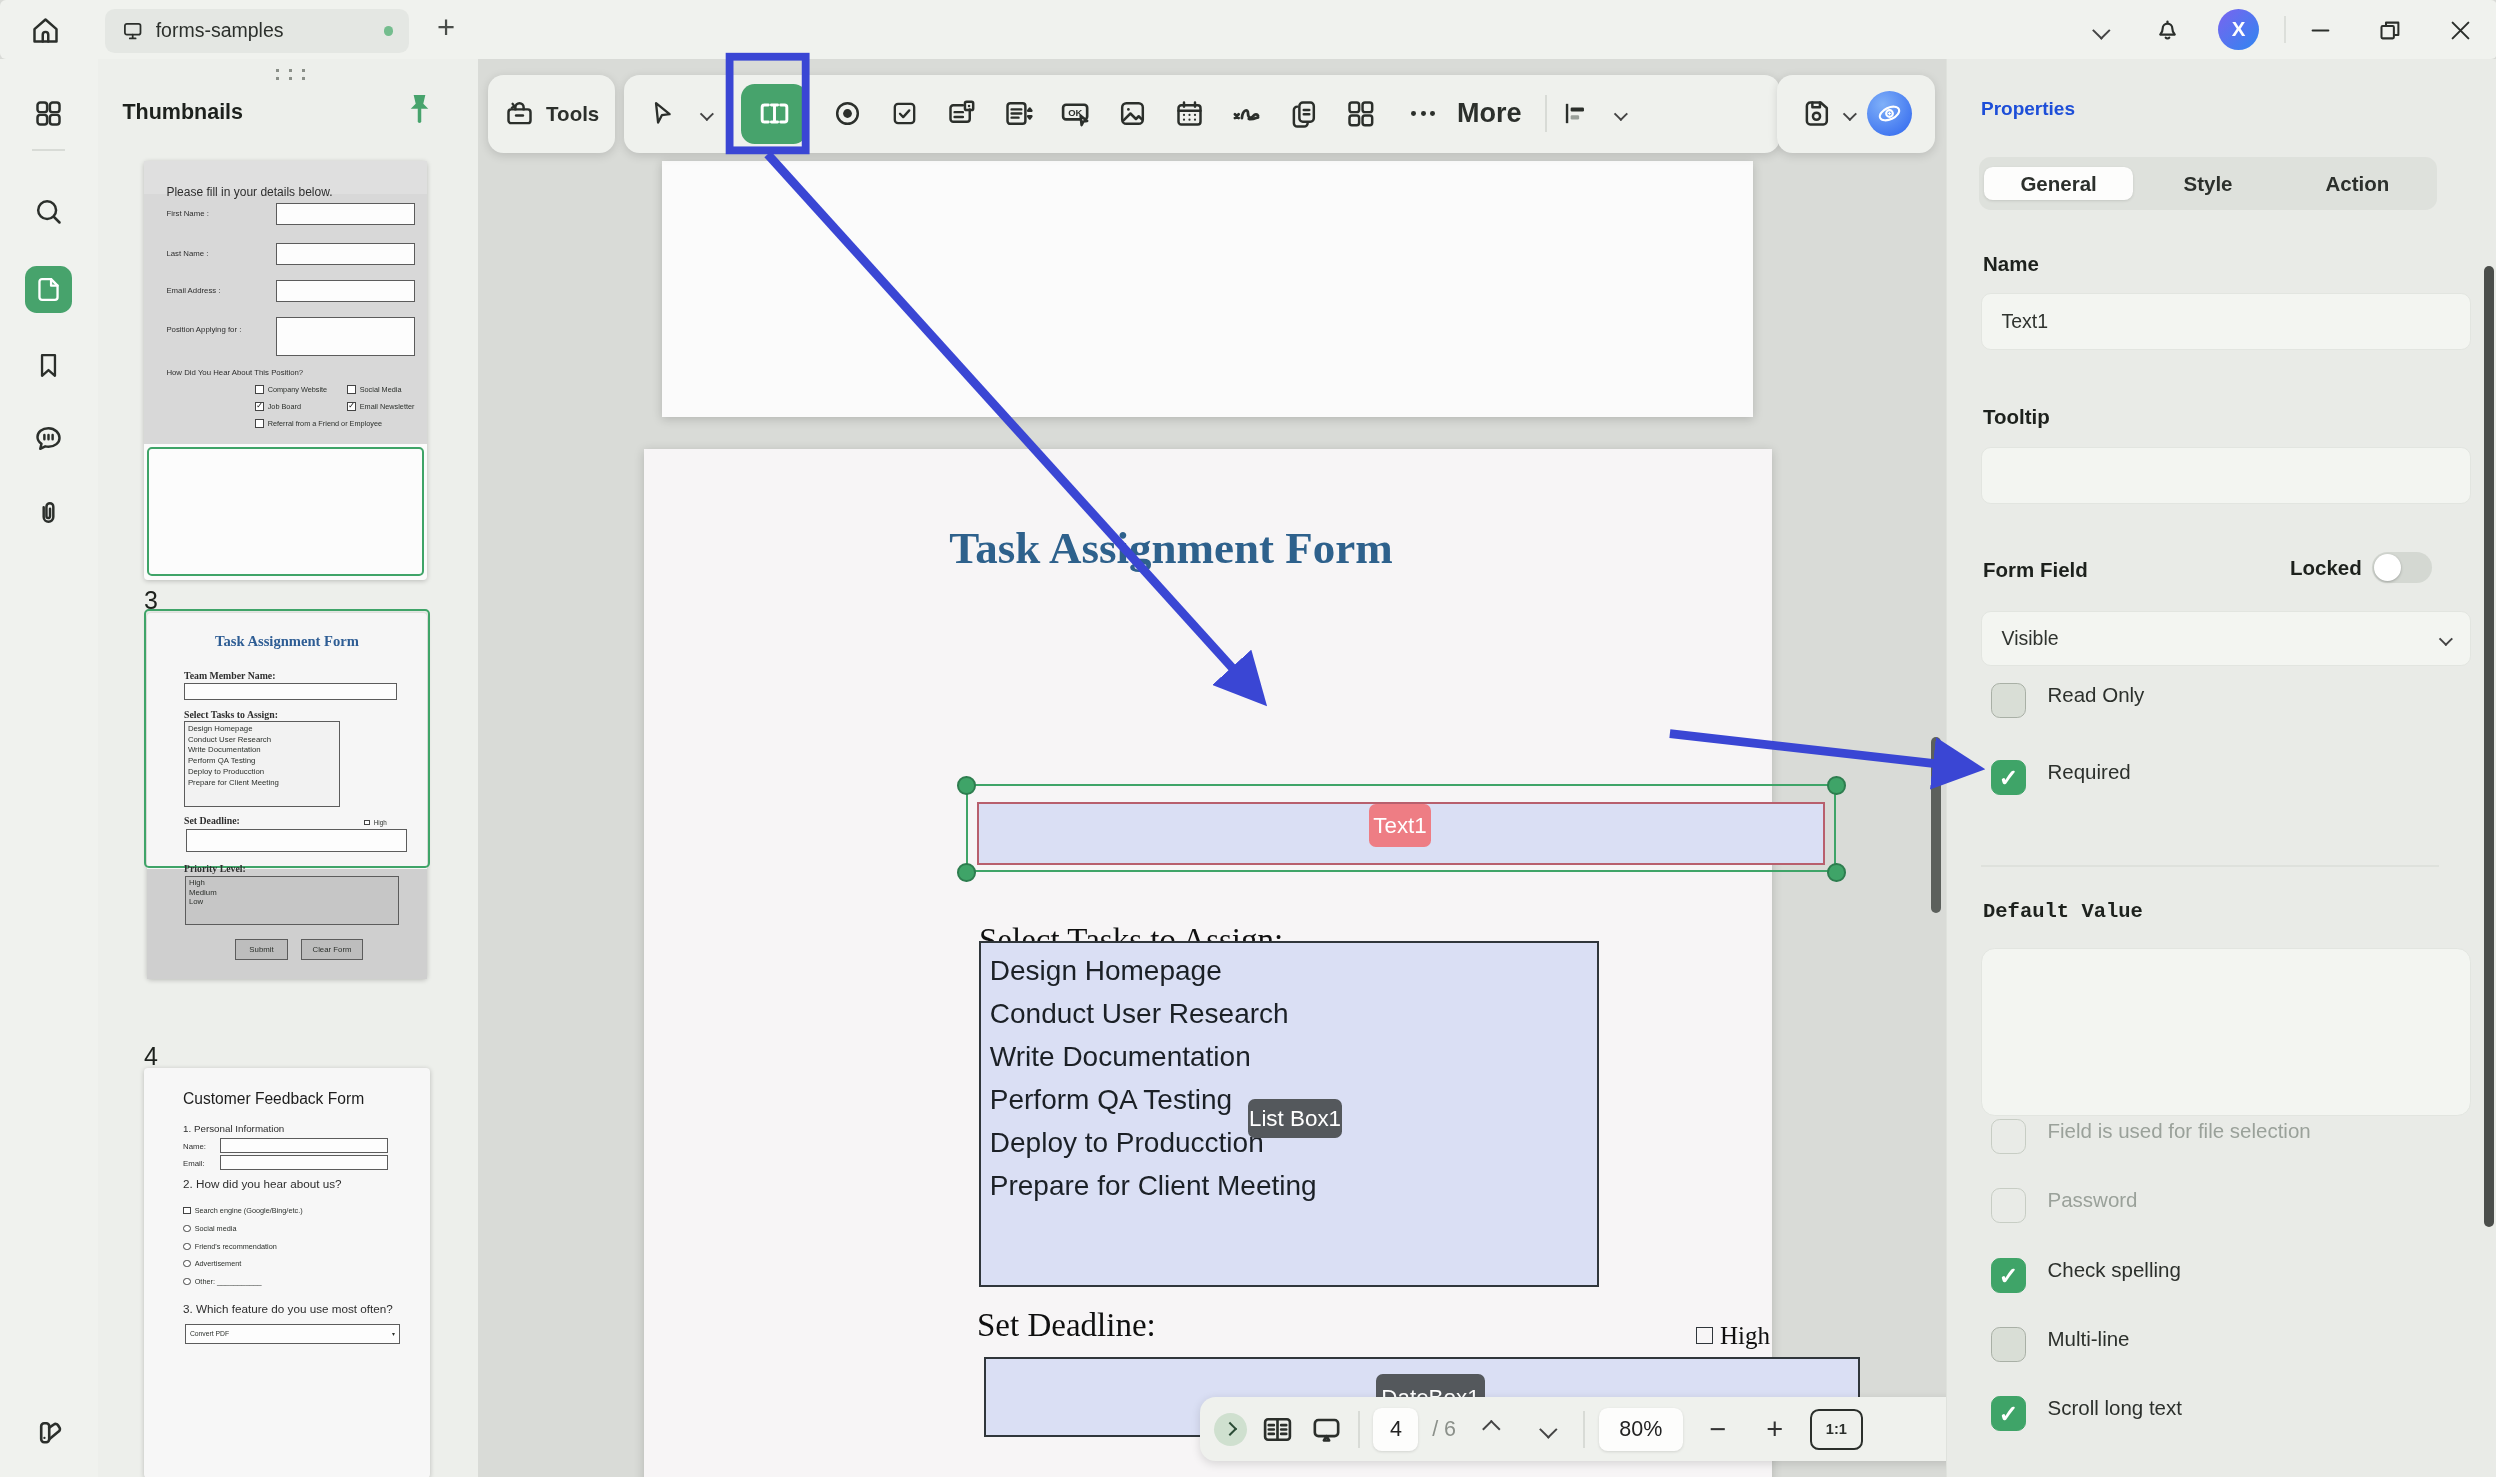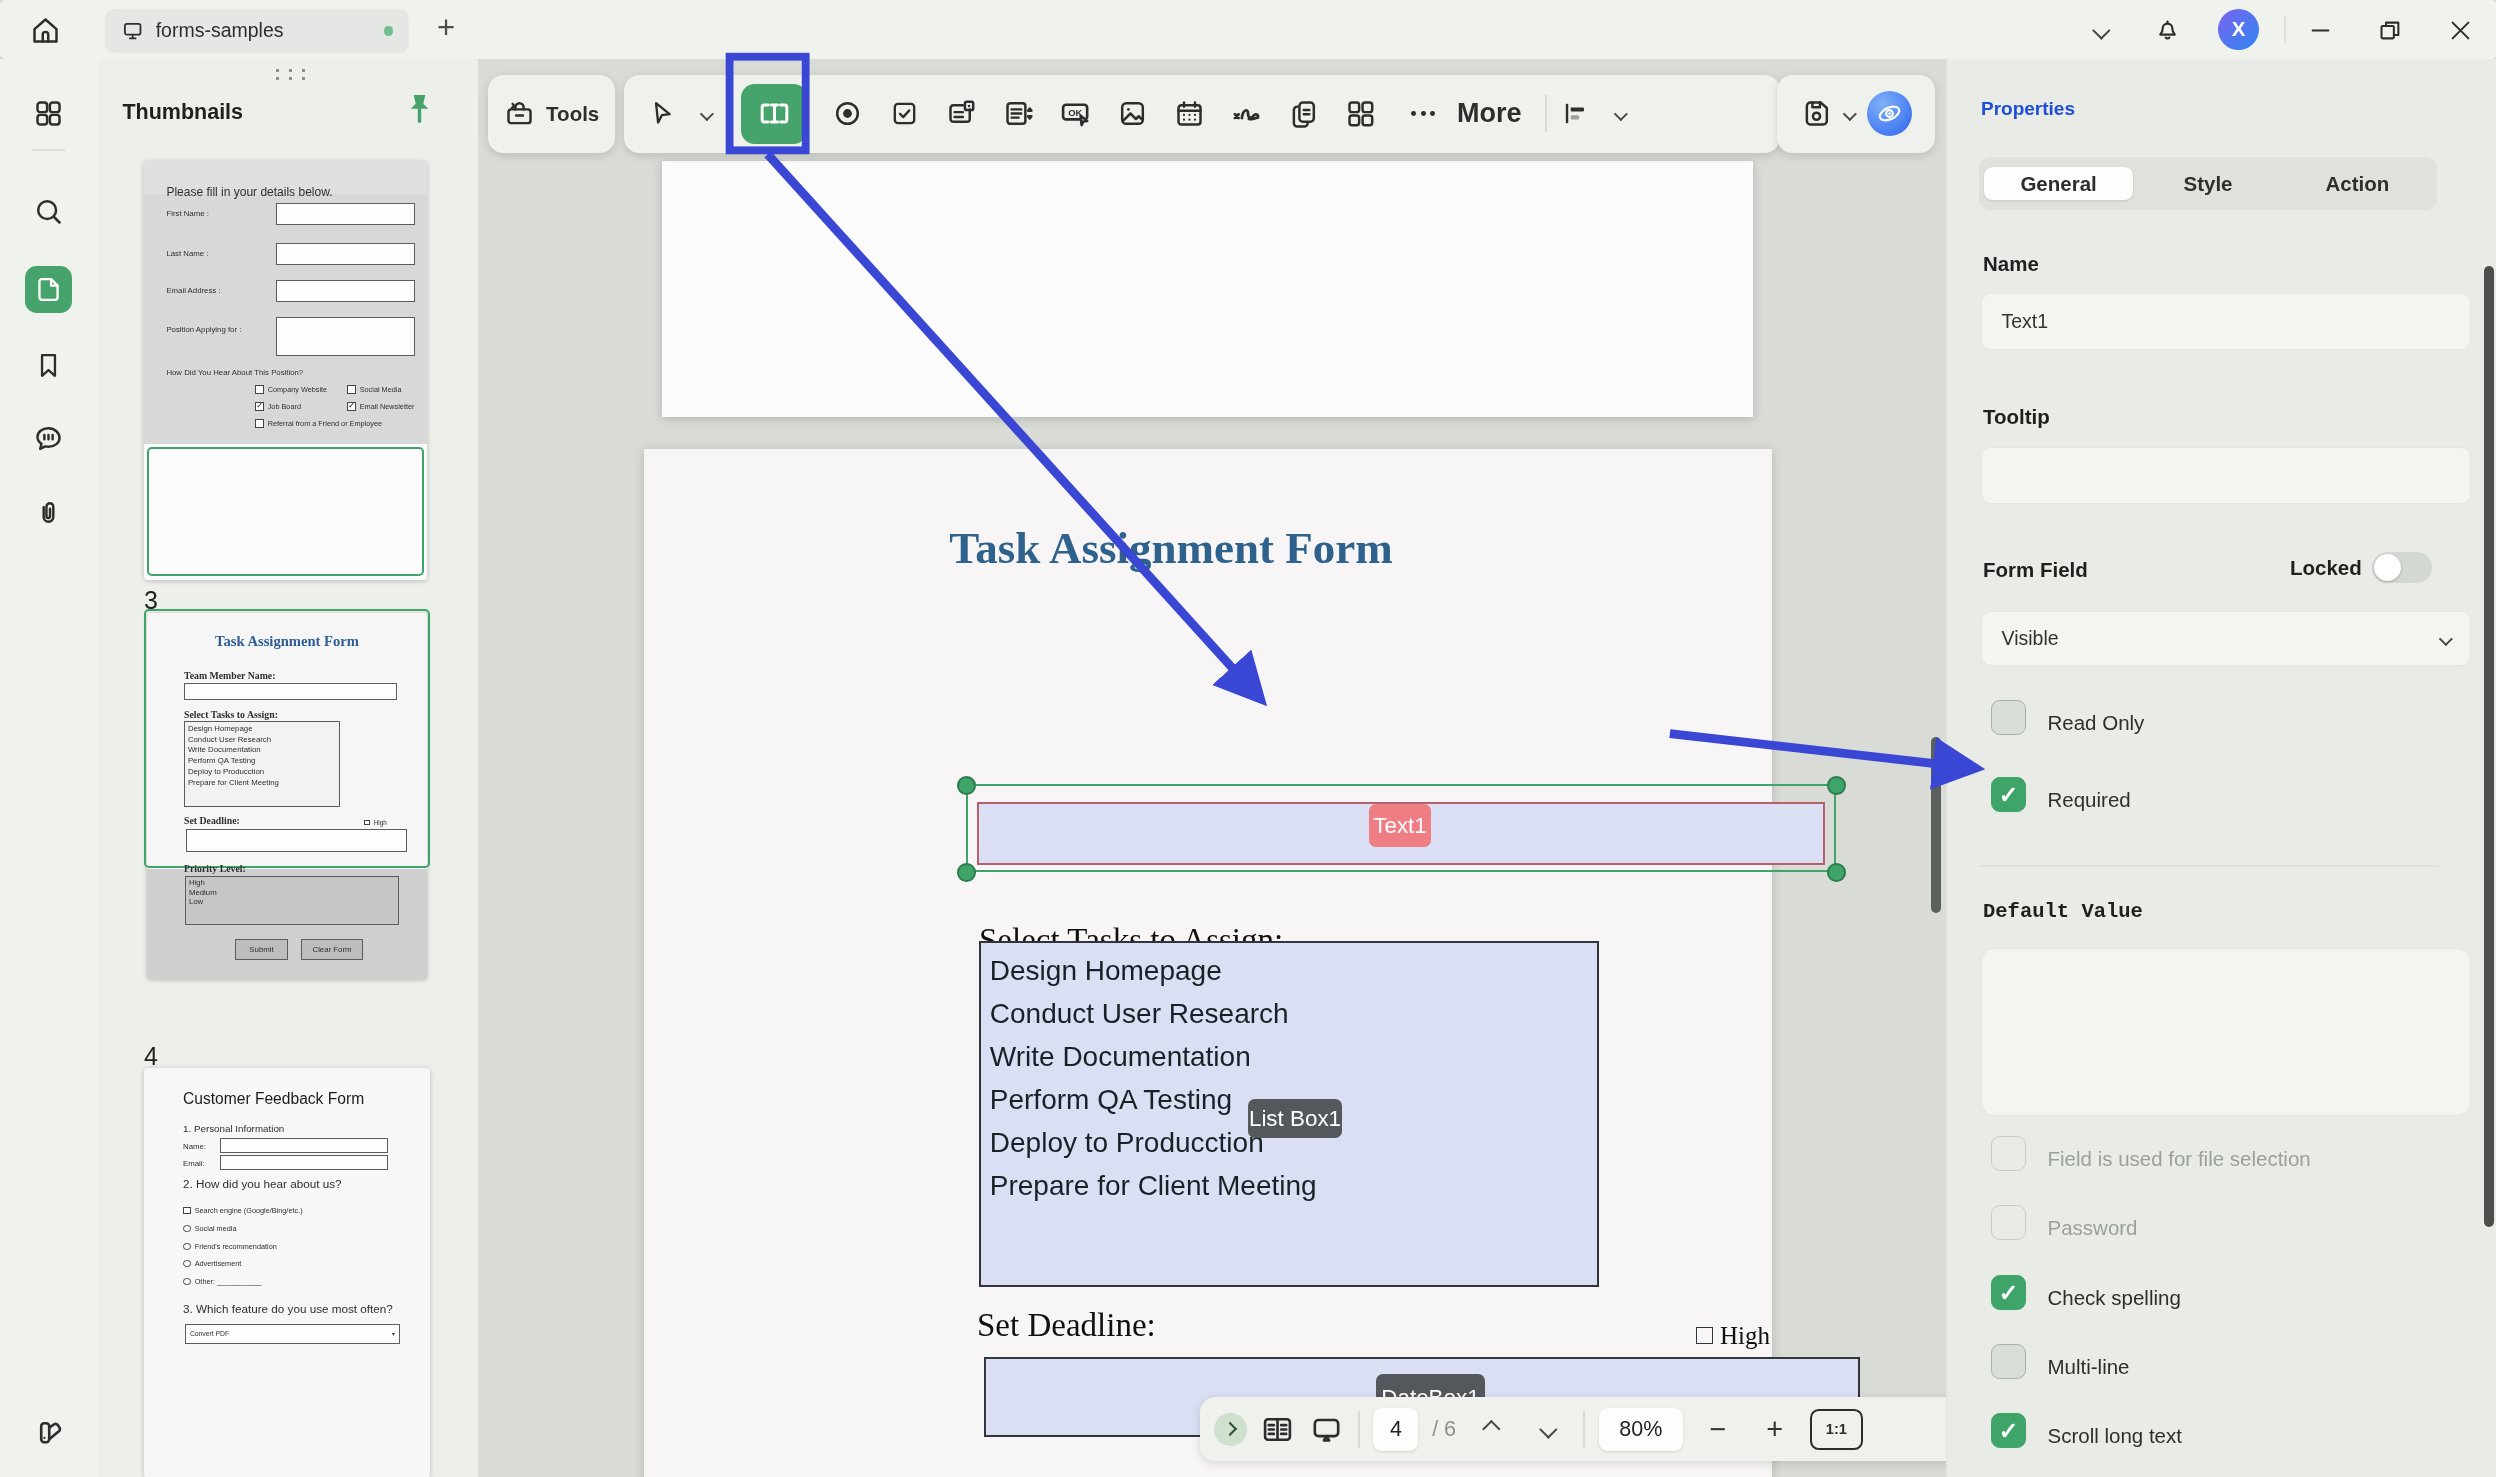--- a/index.html
+++ b/index.html
@@ -53,21 +53,21 @@
   .rpanel{left:1946px;top:59px;width:551px;height:1419px;background:#e9ebe7;border-left:1px solid #dfe2dd;}
   .rp-h{font-size:19px;font-weight:bold;color:#1d4ed8;}
   .tabsbar{background:#dee1dc;border-radius:11.7px;display:flex;align-items:center;padding:4.9px;box-sizing:border-box;}
   .tabitem{flex:1;height:33px;display:flex;align-items:center;justify-content:center;font-size:20.5px;font-weight:bold;color:#2c302c;border-radius:8.8px;}
   .tabitem.active{background:#fdfdfc;box-shadow:0 1px 2.9px rgba(0,0,0,.12);}
   .rlabel{font-size:20.5px;font-weight:bold;color:#1d211d;}
   .rinput{background:#f3f5f1;border:1px solid #e2e5e0;border-radius:9.8px;box-sizing:border-box;
           display:flex;align-items:center;padding:0 19.5px;font-size:19.5px;color:#2f332f;}
   .toggle{width:60px;height:31px;border-radius:15.6px;background:#d4d8d2;position:relative;}
   .toggle .knob{position:absolute;left:2px;top:2px;width:27px;height:27px;border-radius:50%;background:#fff;box-shadow:0 1px 2.9px rgba(0,0,0,.25);}
-  .optrow{position:absolute;display:flex;align-items:flex-end;gap:21.5px;margin-top:17px;}
+  .optrow{position:absolute;display:flex;align-items:flex-start;gap:21.5px;}
   .cb{width:35px;height:35px;border-radius:8.8px;background:#d9ded6;border:1.6px solid #a9b0a6;box-sizing:border-box;
       display:flex;align-items:center;justify-content:center;color:#fff;font-size:23.4px;font-weight:bold;}
   .optrow.checked .cb{background:#3fa468;border-color:#3fa468;}
   .optrow.checked .cb::after{content:"✓";}
   .optrow.disabled .cb{background:transparent;border-color:#c7cdc4;}
   .optlbl{font-size:20.5px;color:#2c302c;}
   .optrow.disabled .optlbl{color:#9aa19a;}
   .sbar{position:absolute;border-radius:5.9px;}
   
   .bb-ic{display:flex;align-items:center;justify-content:center;}

